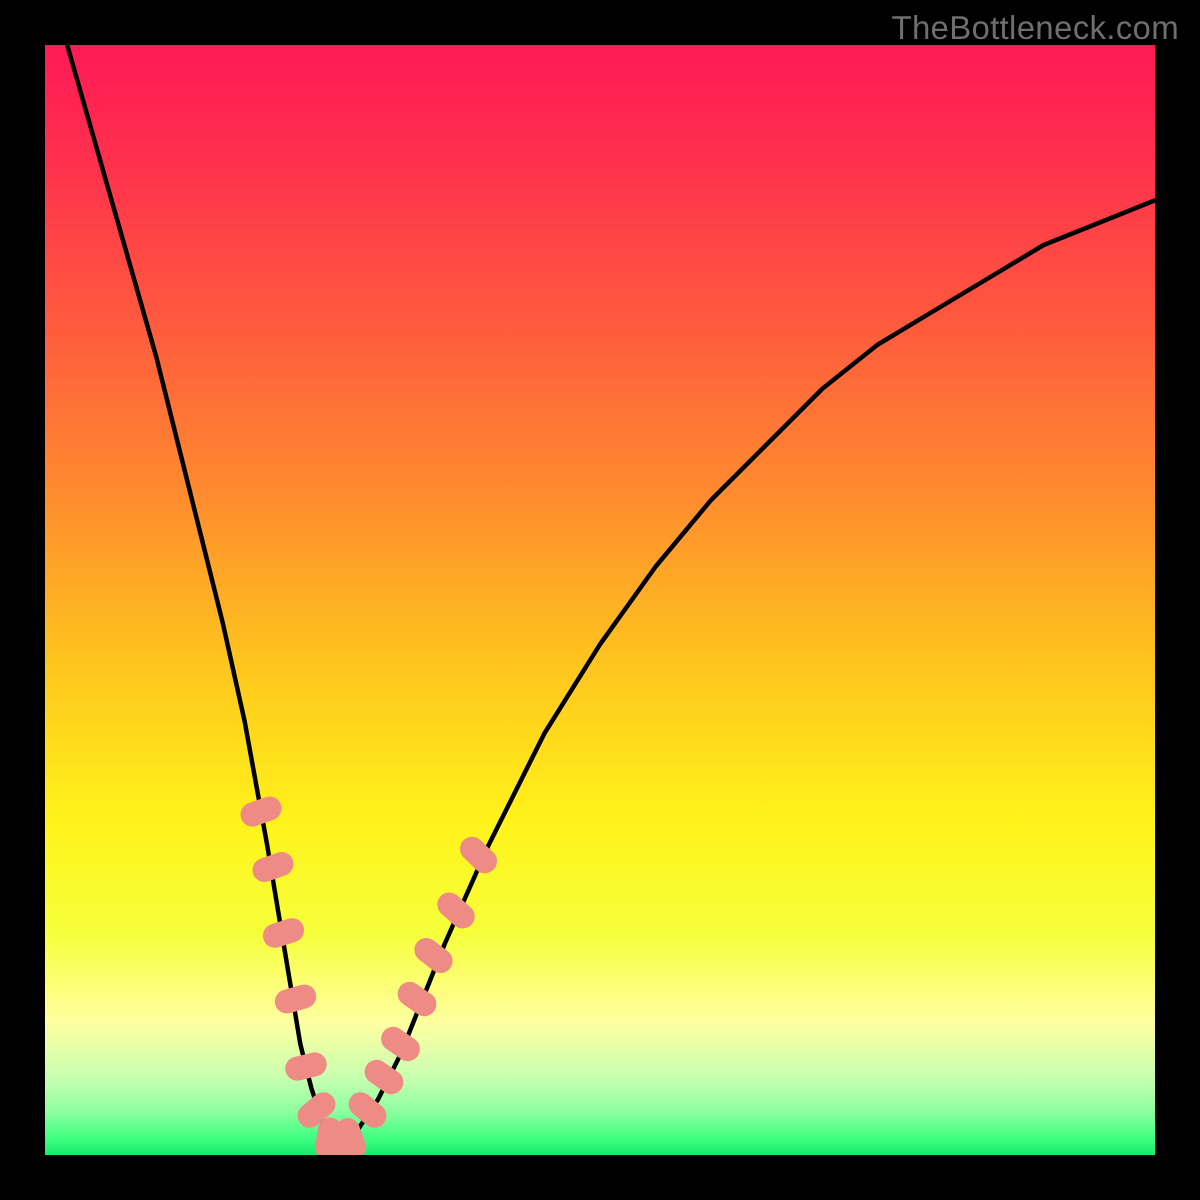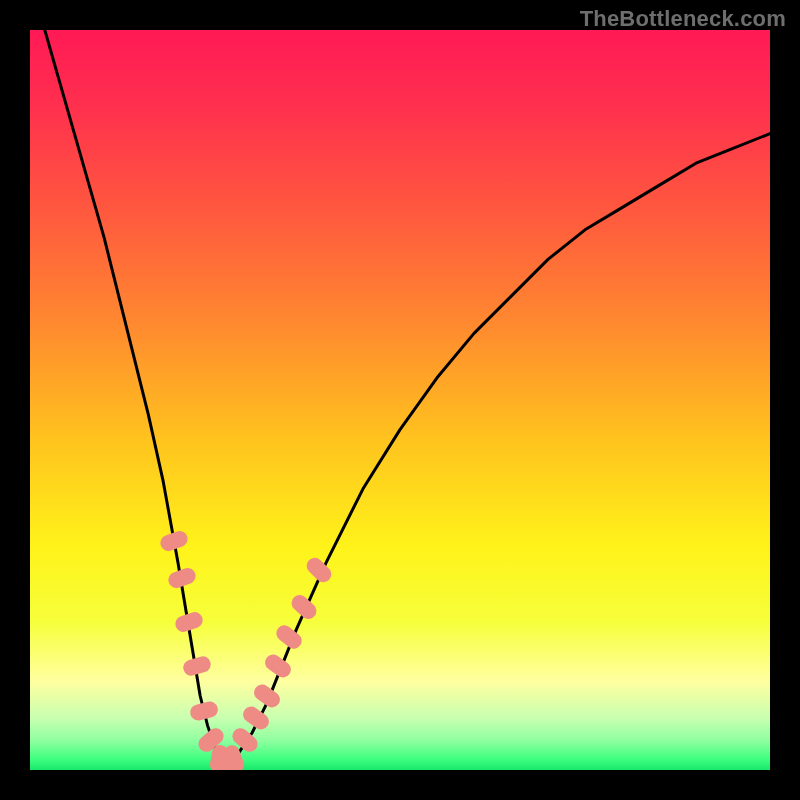--- a/index.html
+++ b/index.html
@@ -40,21 +40,21 @@
     top: 0;
     width: 100%;
     height: 100%;
   }
   .watermark {
     position: absolute;
     top: 6px;
     right: 14px;
     color: #6e6e6e;
     font-size: 22px;
-    font-weight: 700;
+    font-weight: 400;
     letter-spacing: 0.2px;
     user-select: none;
   }
   .marker {
     position: absolute;
     background: #ef8b85;
     border-radius: 8px;
     transform: translate(-50%, -50%);
   }
 </style>

